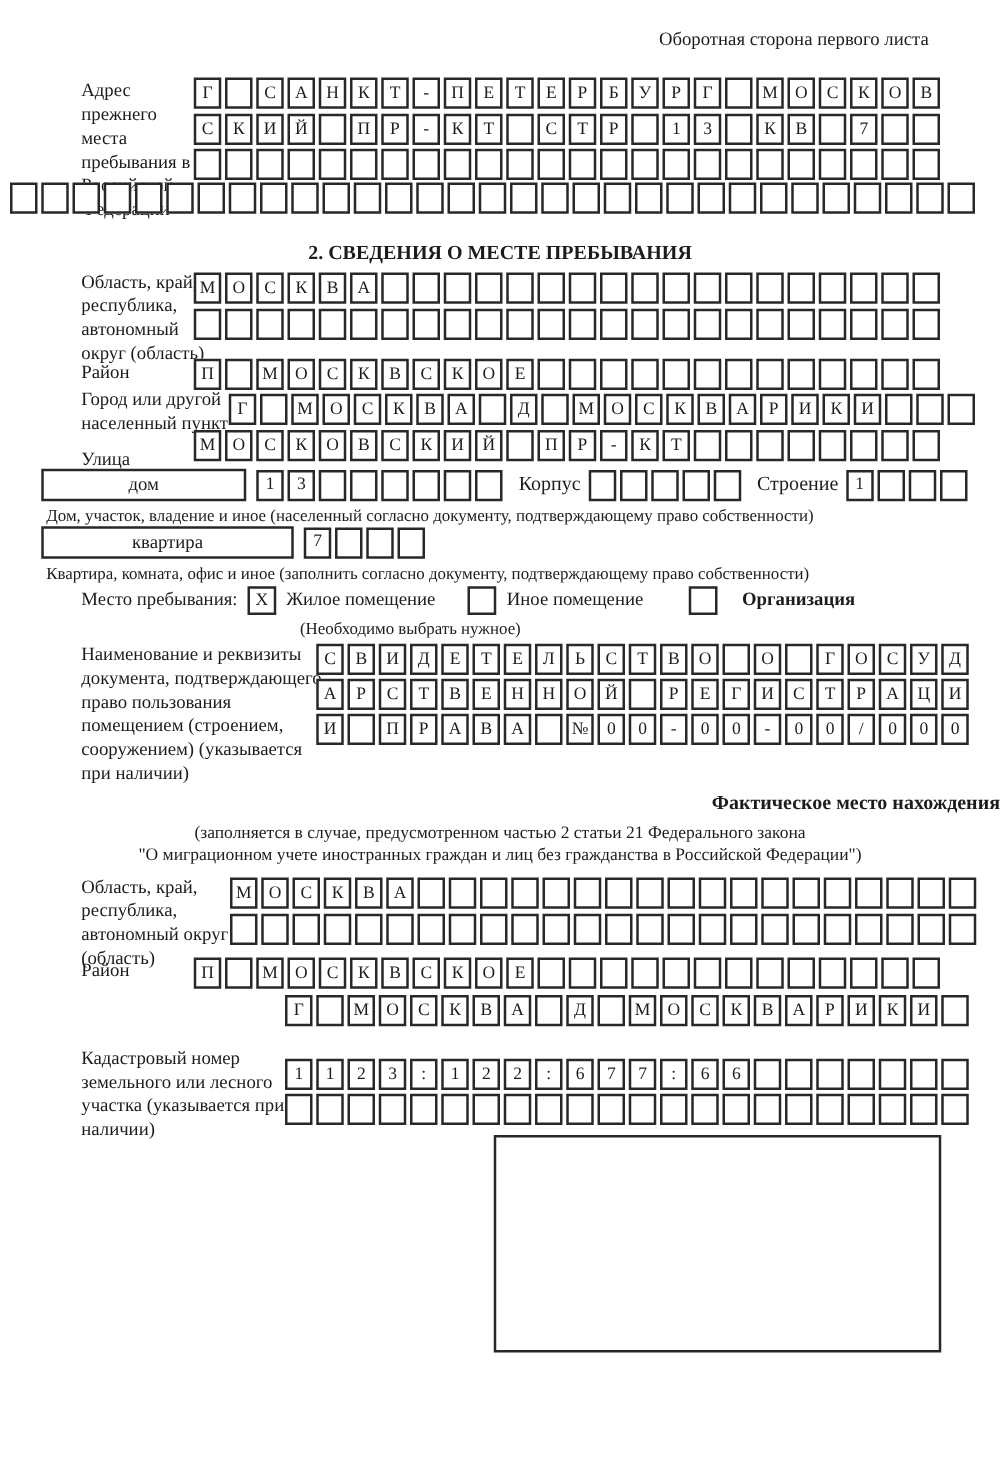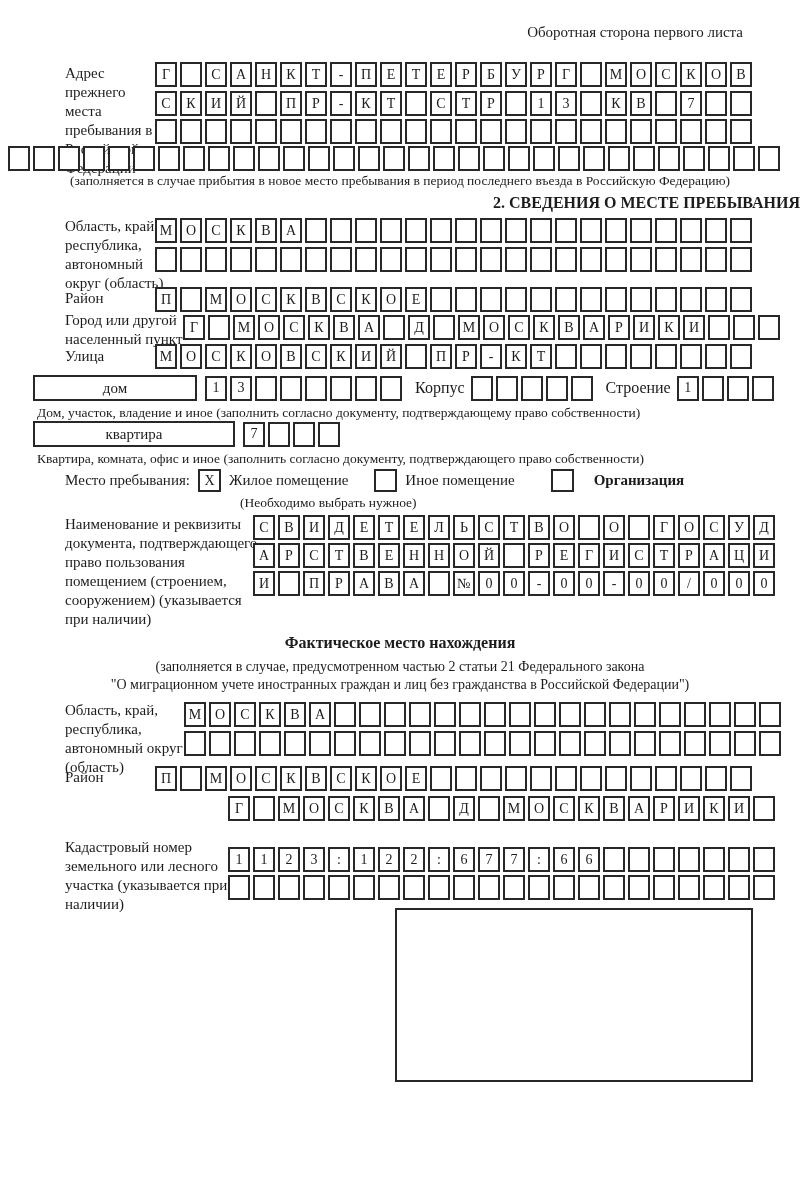--- a/index.html
+++ b/index.html
@@ -136,23 +136,22 @@
       <span class="cell"></span>
       <span class="cell"></span>
       <span class="cell"></span>
       <span class="cell"></span>
       <span class="cell"></span>
       <span class="cell"></span>
       <span class="cell"></span>
       <span class="cell"></span>
       <span class="cell"></span>
     </div>
-  <div class="abs note-center" style="top:173px;left:0;">(заполняется в случае прибытия в новое место пребывания в период последнего въезда в Российскую Федерацию)</div>
-
-  <div class="abs sec-title" style="top:194px;left:0;text-align:right;">2. СВЕДЕНИЯ О МЕСТЕ ПРЕБЫВАНИЯ</div>
+
+  <div class="abs sec-title" style="top:194px;left:0;">2. СВЕДЕНИЯ О МЕСТЕ ПРЕБЫВАНИЯ</div>
 
   <div class="abs lbl" style="top:217px;left:65px;width:100px;">Область, край, республика, автономный округ (область)</div>
   <div class="abs cellrow" style="top:218px;left:155px;">
       <span class="cell">М</span>
       <span class="cell">О</span>
       <span class="cell">С</span>
       <span class="cell">К</span>
       <span class="cell">В</span>
       <span class="cell">А</span>
       <span class="cell"></span>
@@ -250,21 +249,21 @@
       <span class="cell">А</span>
       <span class="cell">Р</span>
       <span class="cell">И</span>
       <span class="cell">К</span>
       <span class="cell">И</span>
       <span class="cell"></span>
       <span class="cell"></span>
       <span class="cell"></span>
     </div>
 
-  <div class="abs lbl" style="top:347px;left:65px;text-align:center;">Улица</div>
+  <div class="abs lbl" style="top:359px;left:65px;text-align:center;">Улица</div>
   <div class="abs cellrow" style="top:344px;left:155px;">
       <span class="cell">М</span>
       <span class="cell">О</span>
       <span class="cell">С</span>
       <span class="cell">К</span>
       <span class="cell">О</span>
       <span class="cell">В</span>
       <span class="cell">С</span>
       <span class="cell">К</span>
       <span class="cell">И</span>
@@ -306,32 +305,32 @@
         <span class="cell"></span>
       </span>
     <span class="mid-lbl">Строение</span>
     <span class="cellrow">
         <span class="cell">1</span>
         <span class="cell"></span>
         <span class="cell"></span>
         <span class="cell"></span>
       </span>
   </div>
-  <div class="abs note" style="top:405px;left:37px;">Дом, участок, владение и иное (заполнить согласно документу, подтверждающему право собственности)</div>
+  <div class="abs note" style="top:405px;left:37px;">Дом, участок, владение и иное (населенный согласно документу, подтверждающему право собственности)</div>
 
   <div class="abs inline-flex" style="top:421px;left:33px;">
     <span class="widebox" style="width:198px;margin-right:8px;">квартира</span>
     <span class="cellrow">
         <span class="cell">7</span>
         <span class="cell"></span>
         <span class="cell"></span>
         <span class="cell"></span>
       </span>
   </div>
-  <div class="abs note" style="top:451px;left:37px;">Квартира, комната, офис и иное (заполнить согласно документу, подтверждающего право собственности)</div>
+  <div class="abs note" style="top:451px;left:37px;">Квартира, комната, офис и иное (заполнить согласно документу, подтверждающему право собственности)</div>
 
   <div class="abs inline-flex" style="top:469px;left:65px;justify-content:flex-end;">
     <span class="lbl" style="margin-right:8px;">Место пребывания:</span>
     <span class="chk">X</span>
     <span class="lbl" style="margin:0 26px 0 8px;">Жилое помещение</span>
     <span class="chk"></span>
     <span class="lbl" style="margin:0 36px 0 8px;">Иное помещение</span>
     <span class="chk"></span>
     <span class="lbl" style="margin-left:20px;font-weight:bold;">Организация</span>
   </div>
@@ -401,21 +400,21 @@
       <span class="cell">0</span>
       <span class="cell">-</span>
       <span class="cell">0</span>
       <span class="cell">0</span>
       <span class="cell">/</span>
       <span class="cell">0</span>
       <span class="cell">0</span>
       <span class="cell">0</span>
     </div>
 
-  <div class="abs sec-title" style="top:634px;left:0;">Фактическое место нахождения</div>
+  <div class="abs sec-title" style="top:634px;left:0;text-align:right;">Фактическое место нахождения</div>
   <div class="abs note-center" style="top:659px;left:0;font-size:14px;">(заполняется в случае, предусмотренном частью 2 статьи 21 Федерального закона</div>
   <div class="abs note-center" style="top:677px;left:0;font-size:14px;">"О миграционном учете иностранных граждан и лиц без гражданства в Российской Федерации")</div>
 
   <div class="abs lbl" style="top:701px;left:65px;width:125px;">Область, край, республика, автономный округ (область)</div>
   <div class="abs cellrow" style="top:702px;left:184px;">
       <span class="cell">М</span>
       <span class="cell">О</span>
       <span class="cell">С</span>
       <span class="cell">К</span>
       <span class="cell">В</span>

